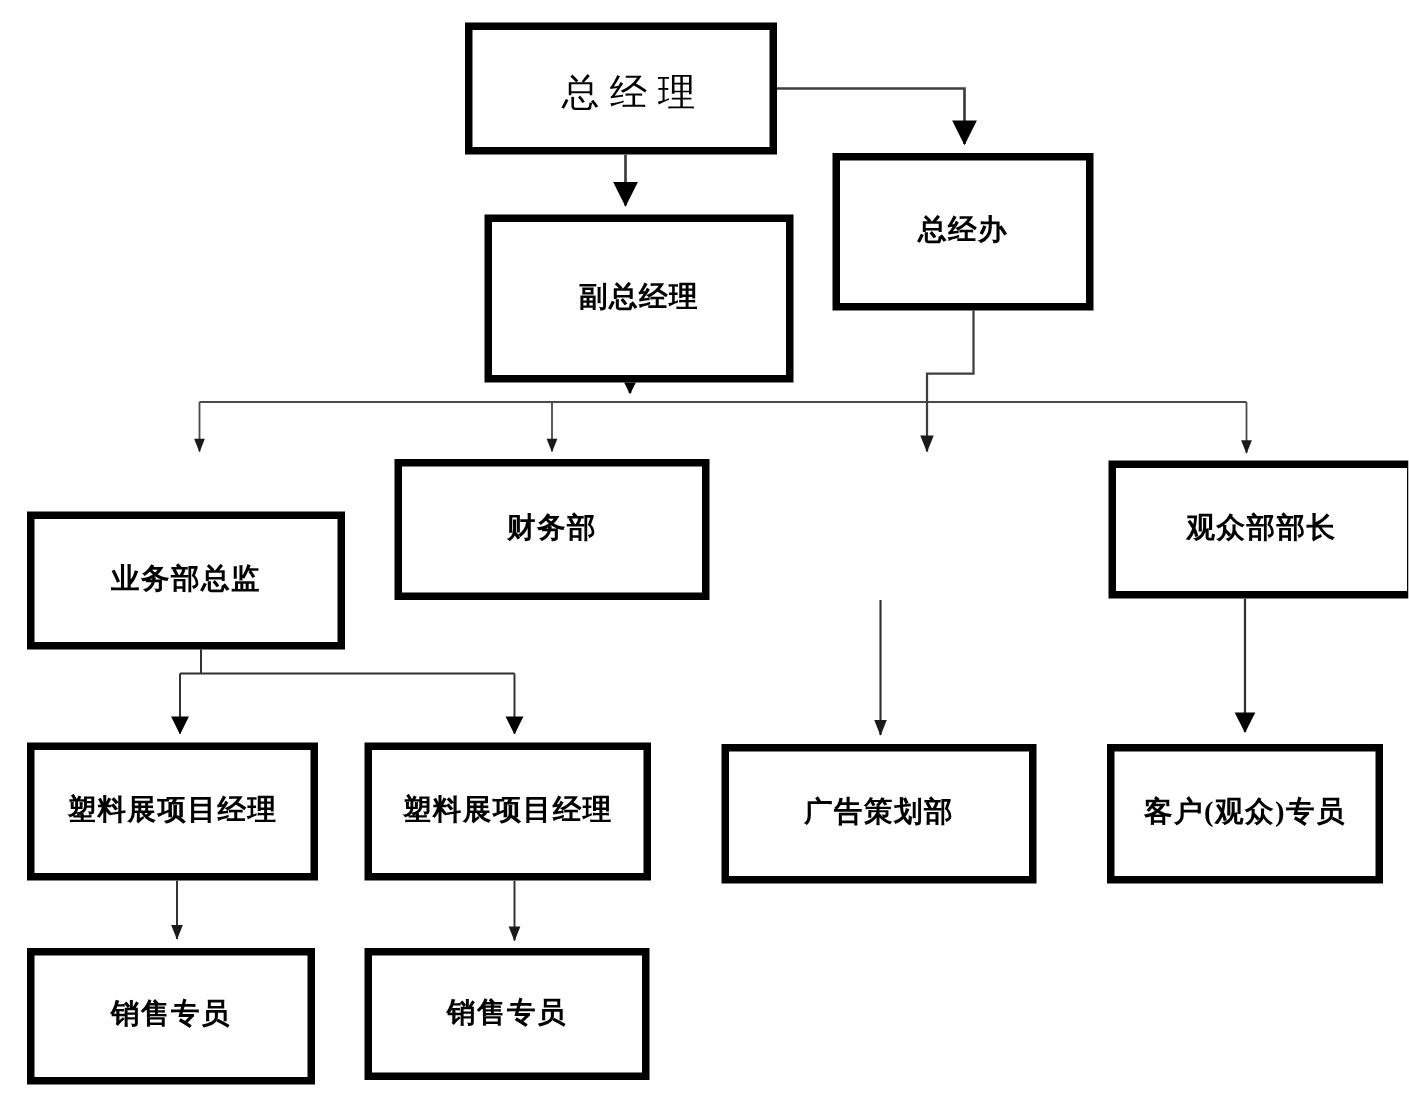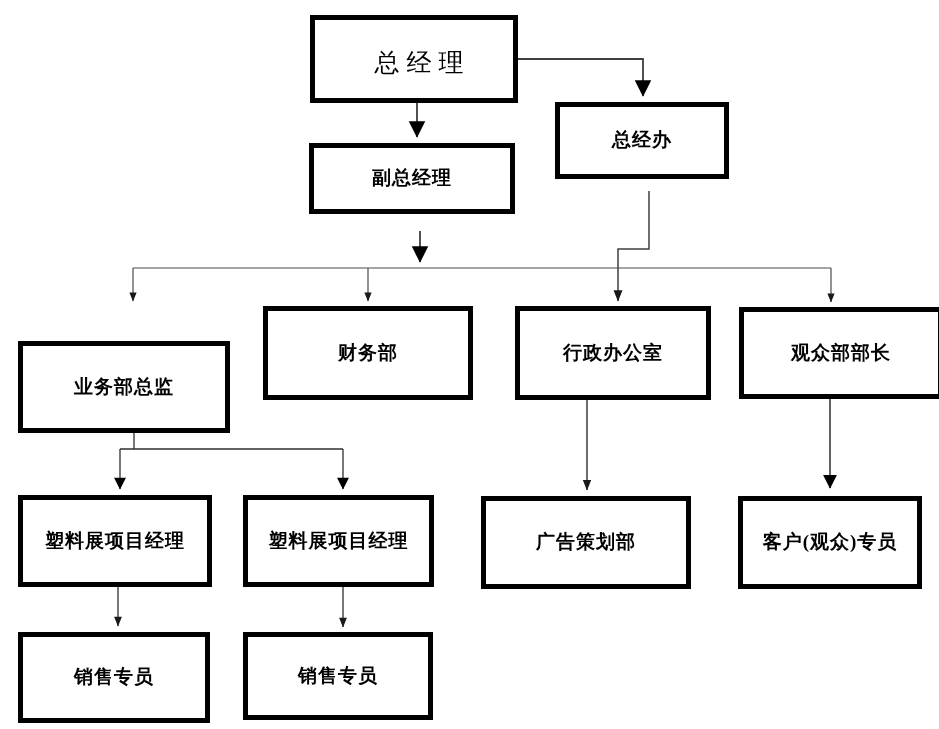--- a/index.html
+++ b/index.html
@@ -68,29 +68,28 @@
     <polyline points="118,587 118,626" fill="none" stroke="#2f2f2f" stroke-width="1.3" marker-end="url(#arrow-small)"></polyline>
     <polyline points="343,587 343,627" fill="none" stroke="#2f2f2f" stroke-width="1.3" marker-end="url(#arrow-small)"></polyline>
 
     <polyline points="587,400 587,490" fill="none" stroke="#2f2f2f" stroke-width="1.4" marker-end="url(#arrow-small)"></polyline>
 
     <polyline points="830,399 830,488" fill="none" stroke="#2f2f2f" stroke-width="1.5" marker-end="url(#arrow-big)"></polyline>
   </svg>
 
   <div class="node root" style="left:310px;top:15px;width:208px;height:88px;">总经理</div>
 
-  <div class="node" style="left:555px;top:102px;width:174px;height:77px;">总经办</div>
+  <div class="node" style="left:555px;top:102px;width:174px;height:105px;">总经办</div>
 
-  <div class="node" style="left:309px;top:143px;width:206px;height:71px;">副总经理</div>
+  <div class="node" style="left:323px;top:143px;width:206px;height:112px;">副总经理</div>
 
   <div class="node" style="left:18px;top:308px;width:212px;height:92px;margin-top:33px;">业务部总监</div>
 
   <div class="node" style="left:263px;top:306px;width:210px;height:94px;text-align:center;">财务部</div>
 
-  <div class="node" style="left:515px;top:306px;width:196px;height:94px;">行政办公室</div>
 
   <div class="node" style="left:739px;top:307px;width:204px;height:92px;">观众部部长</div>
 
   <div class="node" style="left:18px;top:495px;width:194px;height:92px;">塑料展项目经理</div>
 
   <div class="node" style="left:243px;top:495px;width:191px;height:92px;">塑料展项目经理</div>
 
   <div class="node" style="left:481px;top:496px;width:210px;height:93px;">广告策划部</div>
 
   <div class="node" style="left:738px;top:496px;width:184px;height:93px;">客户(观众)专员</div>

